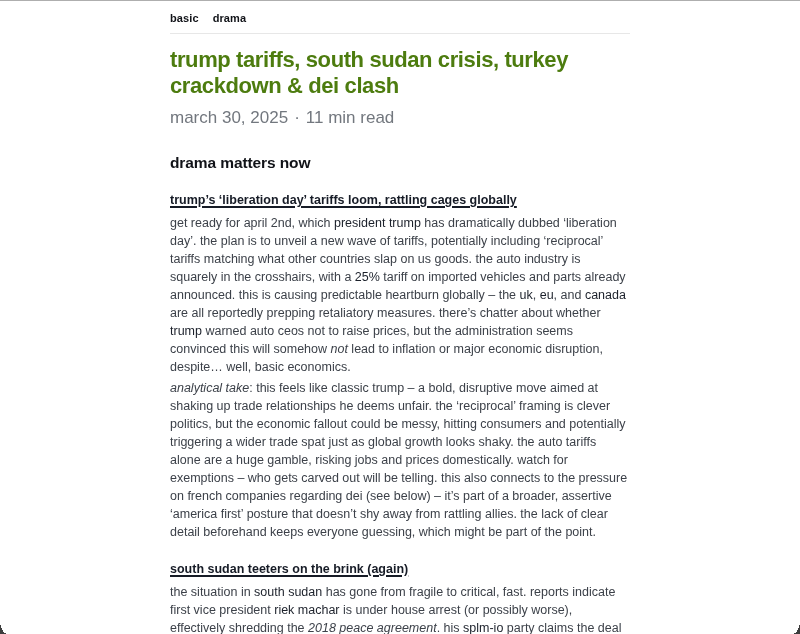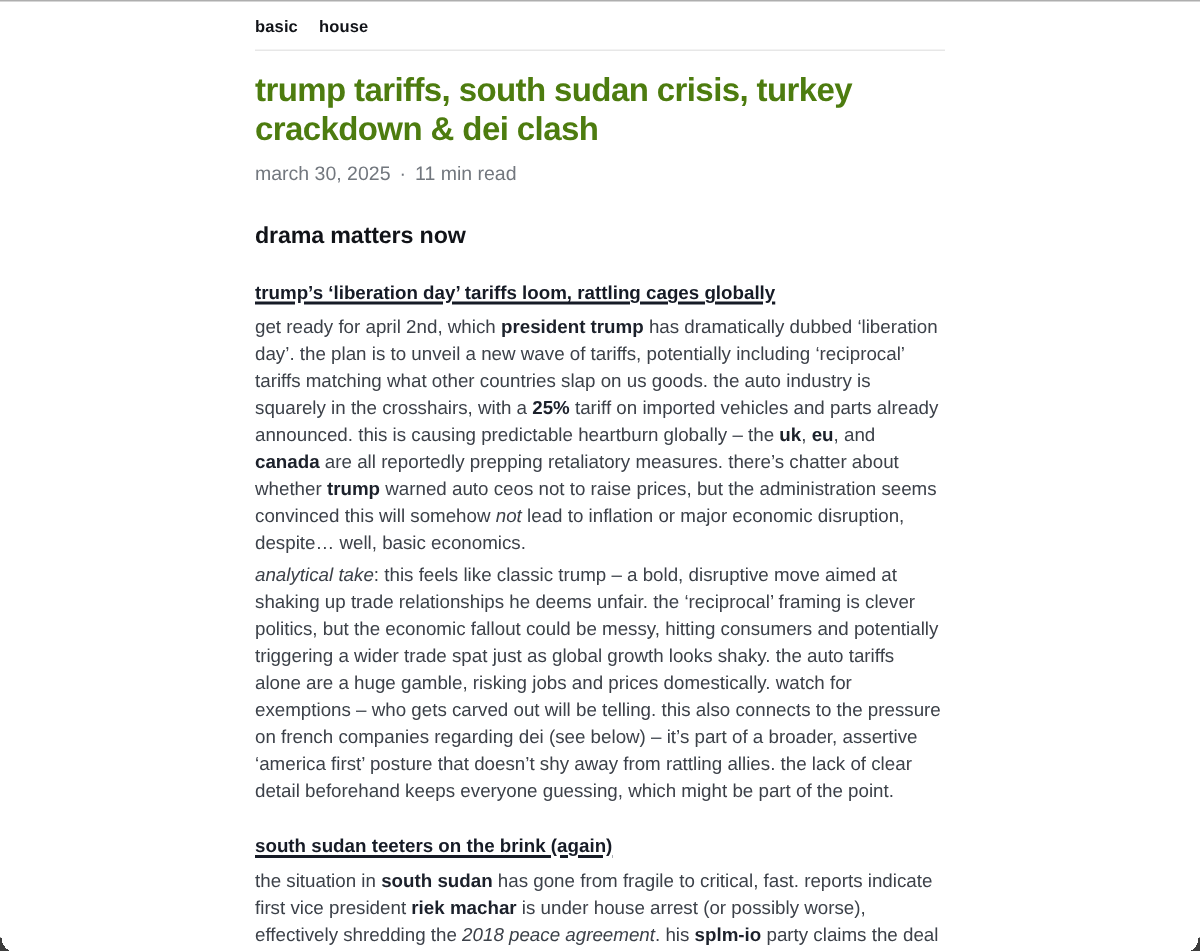--- a/index.html
+++ b/index.html
@@ -43,21 +43,21 @@
   h1 {
     margin: 13px 0 0 0;
     font-size: 22px;
     line-height: 26px;
     font-weight: 700;
     letter-spacing: -0.4px;
     color: #4d7c0f;
   }
   .meta {
     margin-top: 9px;
-    font-size: 13px;
+    font-size: 17px;
     color: #72777e;
     display: flex;
     align-items: center;
     gap: 6px;
   }
   h2 {
     margin: 26px 0 0 0;
     font-size: 15.5px;
     font-weight: 700;
     letter-spacing: -0.1px;
@@ -77,21 +77,21 @@
     cursor: pointer;
     text-align: right;
   }
   p {
     margin: 7px 0 0 0;
     font-size: 12.5px;
     line-height: 18px;
     color: #3c4149;
   }
   p + p { margin-top: 3px; }
-  p .b { font-weight: 700; color: #1c212b; }
+  p .b { font-weight: 400; color: #1c212b; }
   p .i { font-style: italic; }
   .corner {
     position: absolute;
     bottom: 0;
     width: 11px;
     height: 9px;
     pointer-events: none;
   }
   .corner-left {
     left: 0;
@@ -104,21 +104,21 @@
 </style>
 </head>
 <body>
 
 <div class="top-line"></div>
 
 <div class="container">
 
   <nav>
     <a>basic</a>
-    <a>house</a>
+    <a>drama</a>
   </nav>
 
   <hr class="nav-divider">
 
   <h1>trump tariffs, south sudan crisis, turkey crackdown &amp; dei clash</h1>
 
   <div class="meta">
     <span>march 30, 2025</span>
     <span>·</span>
     <span>11 min read</span>

